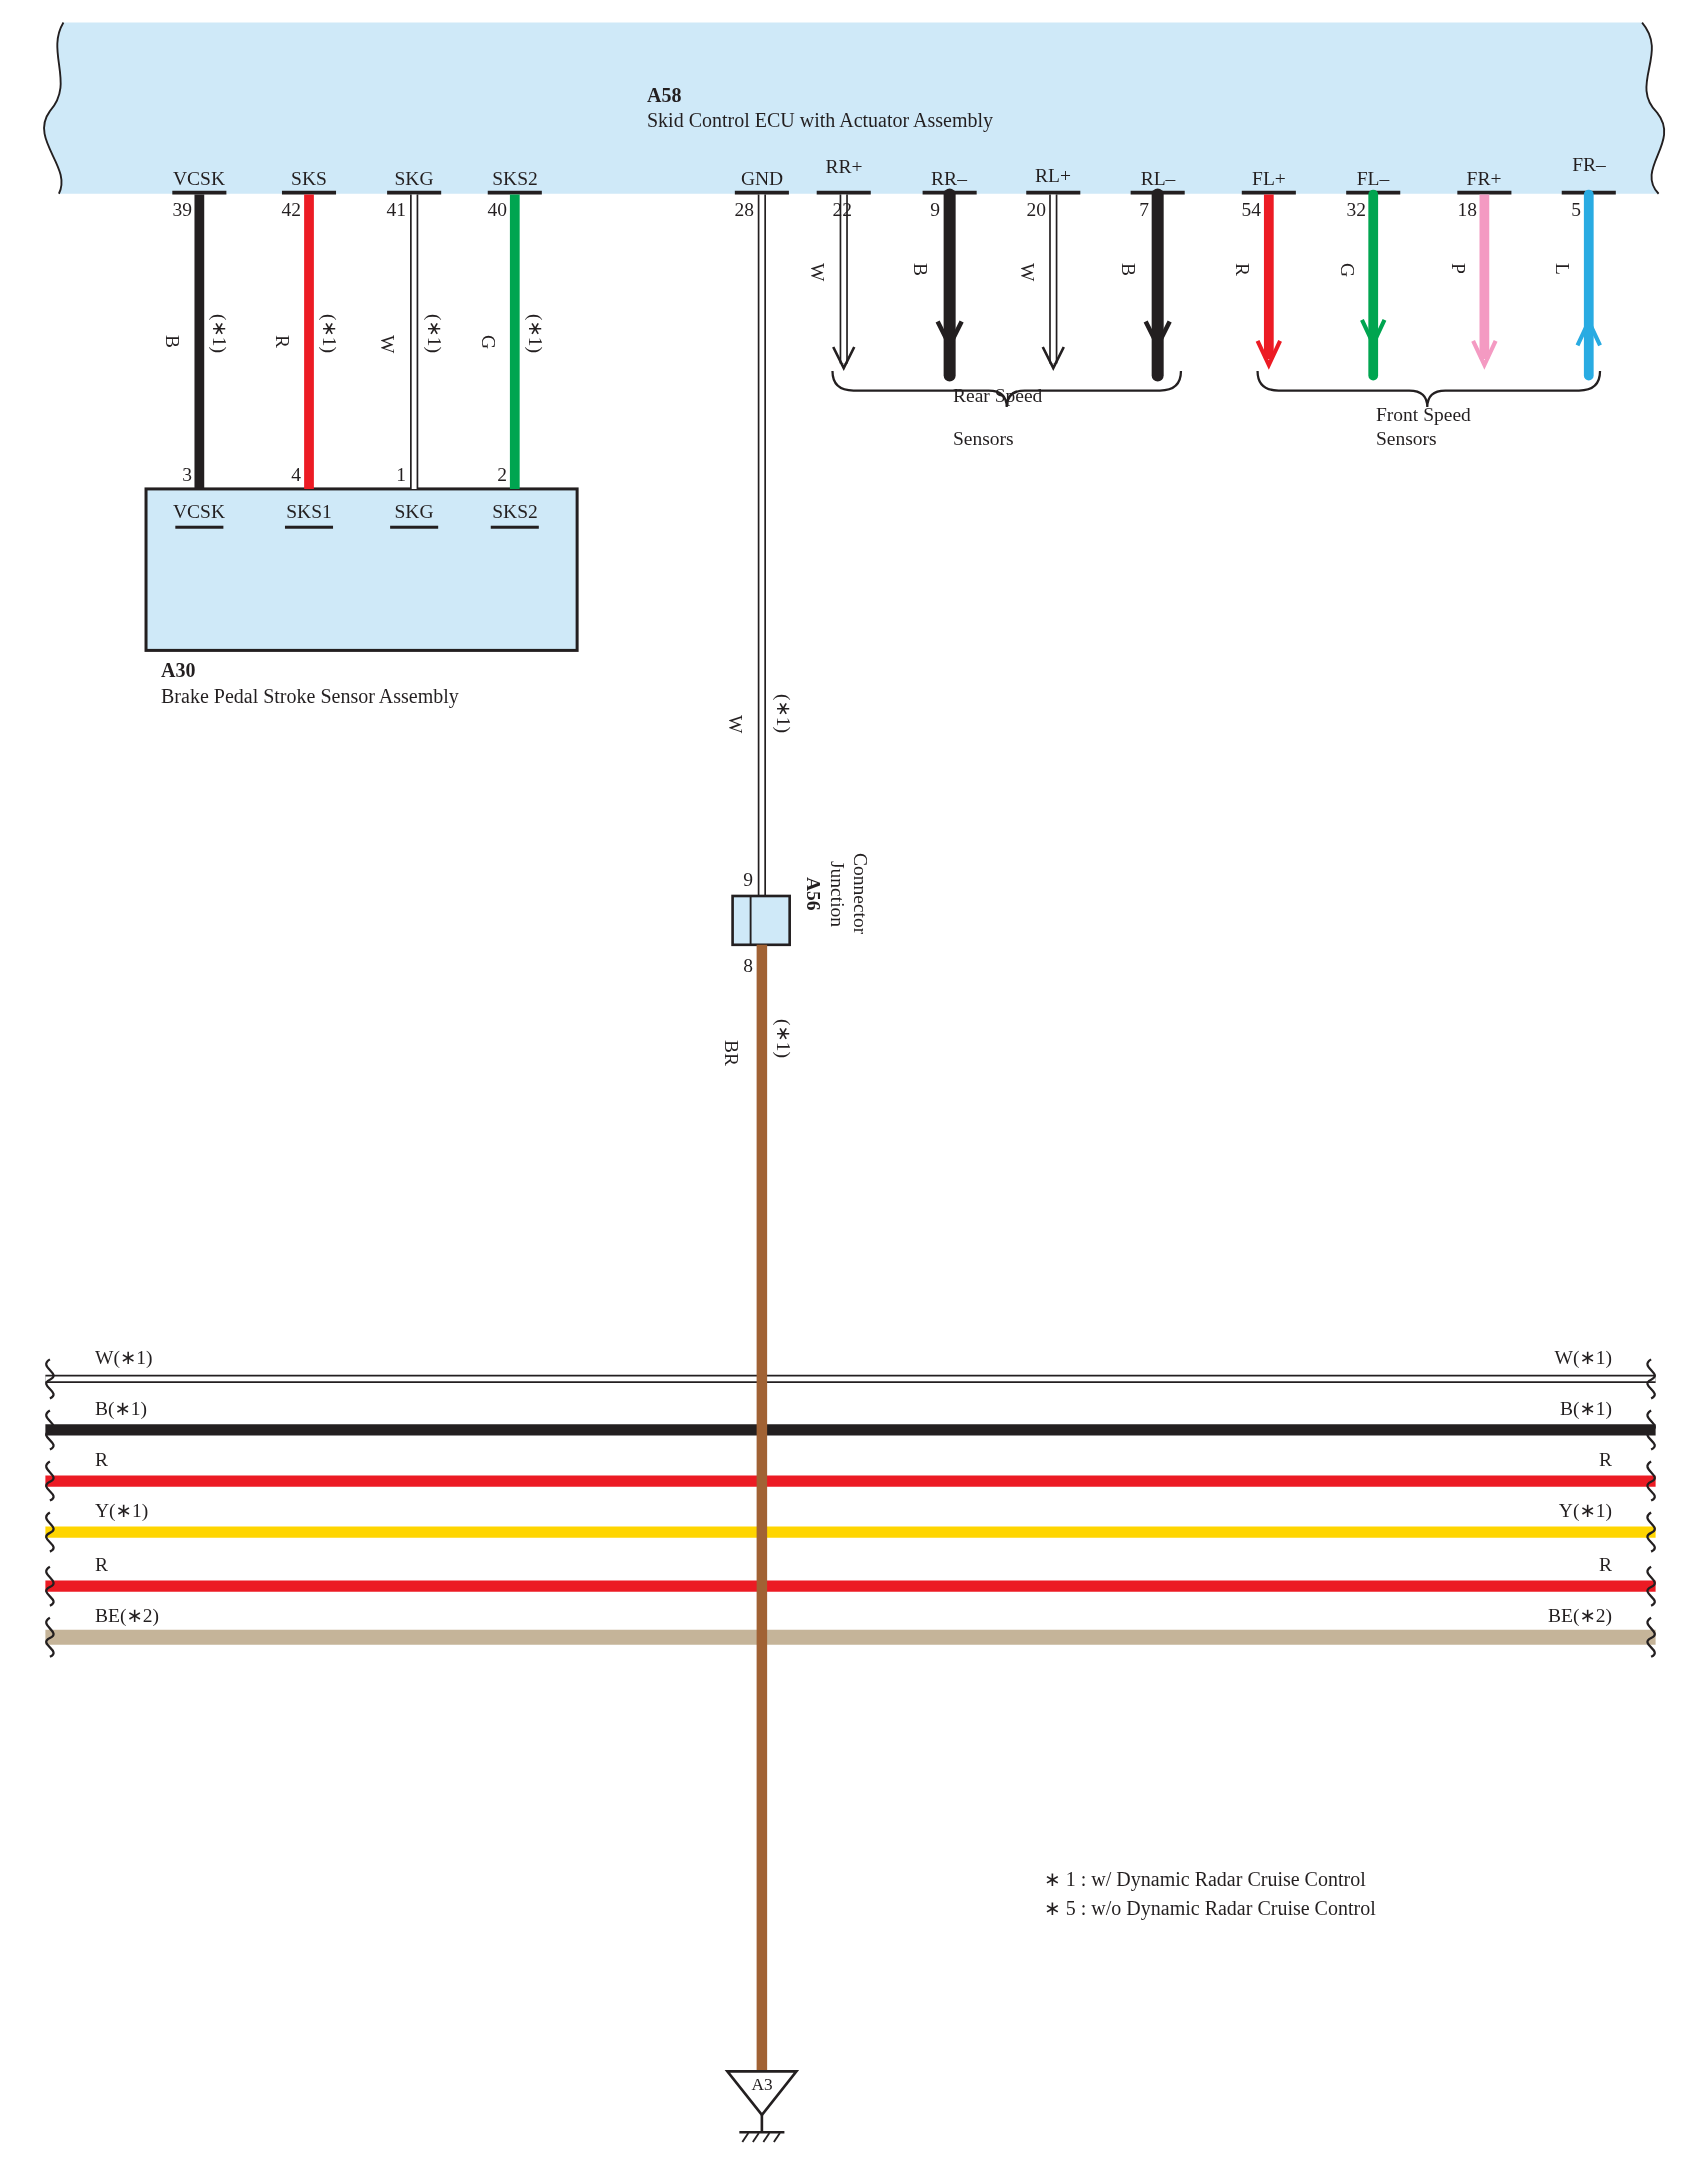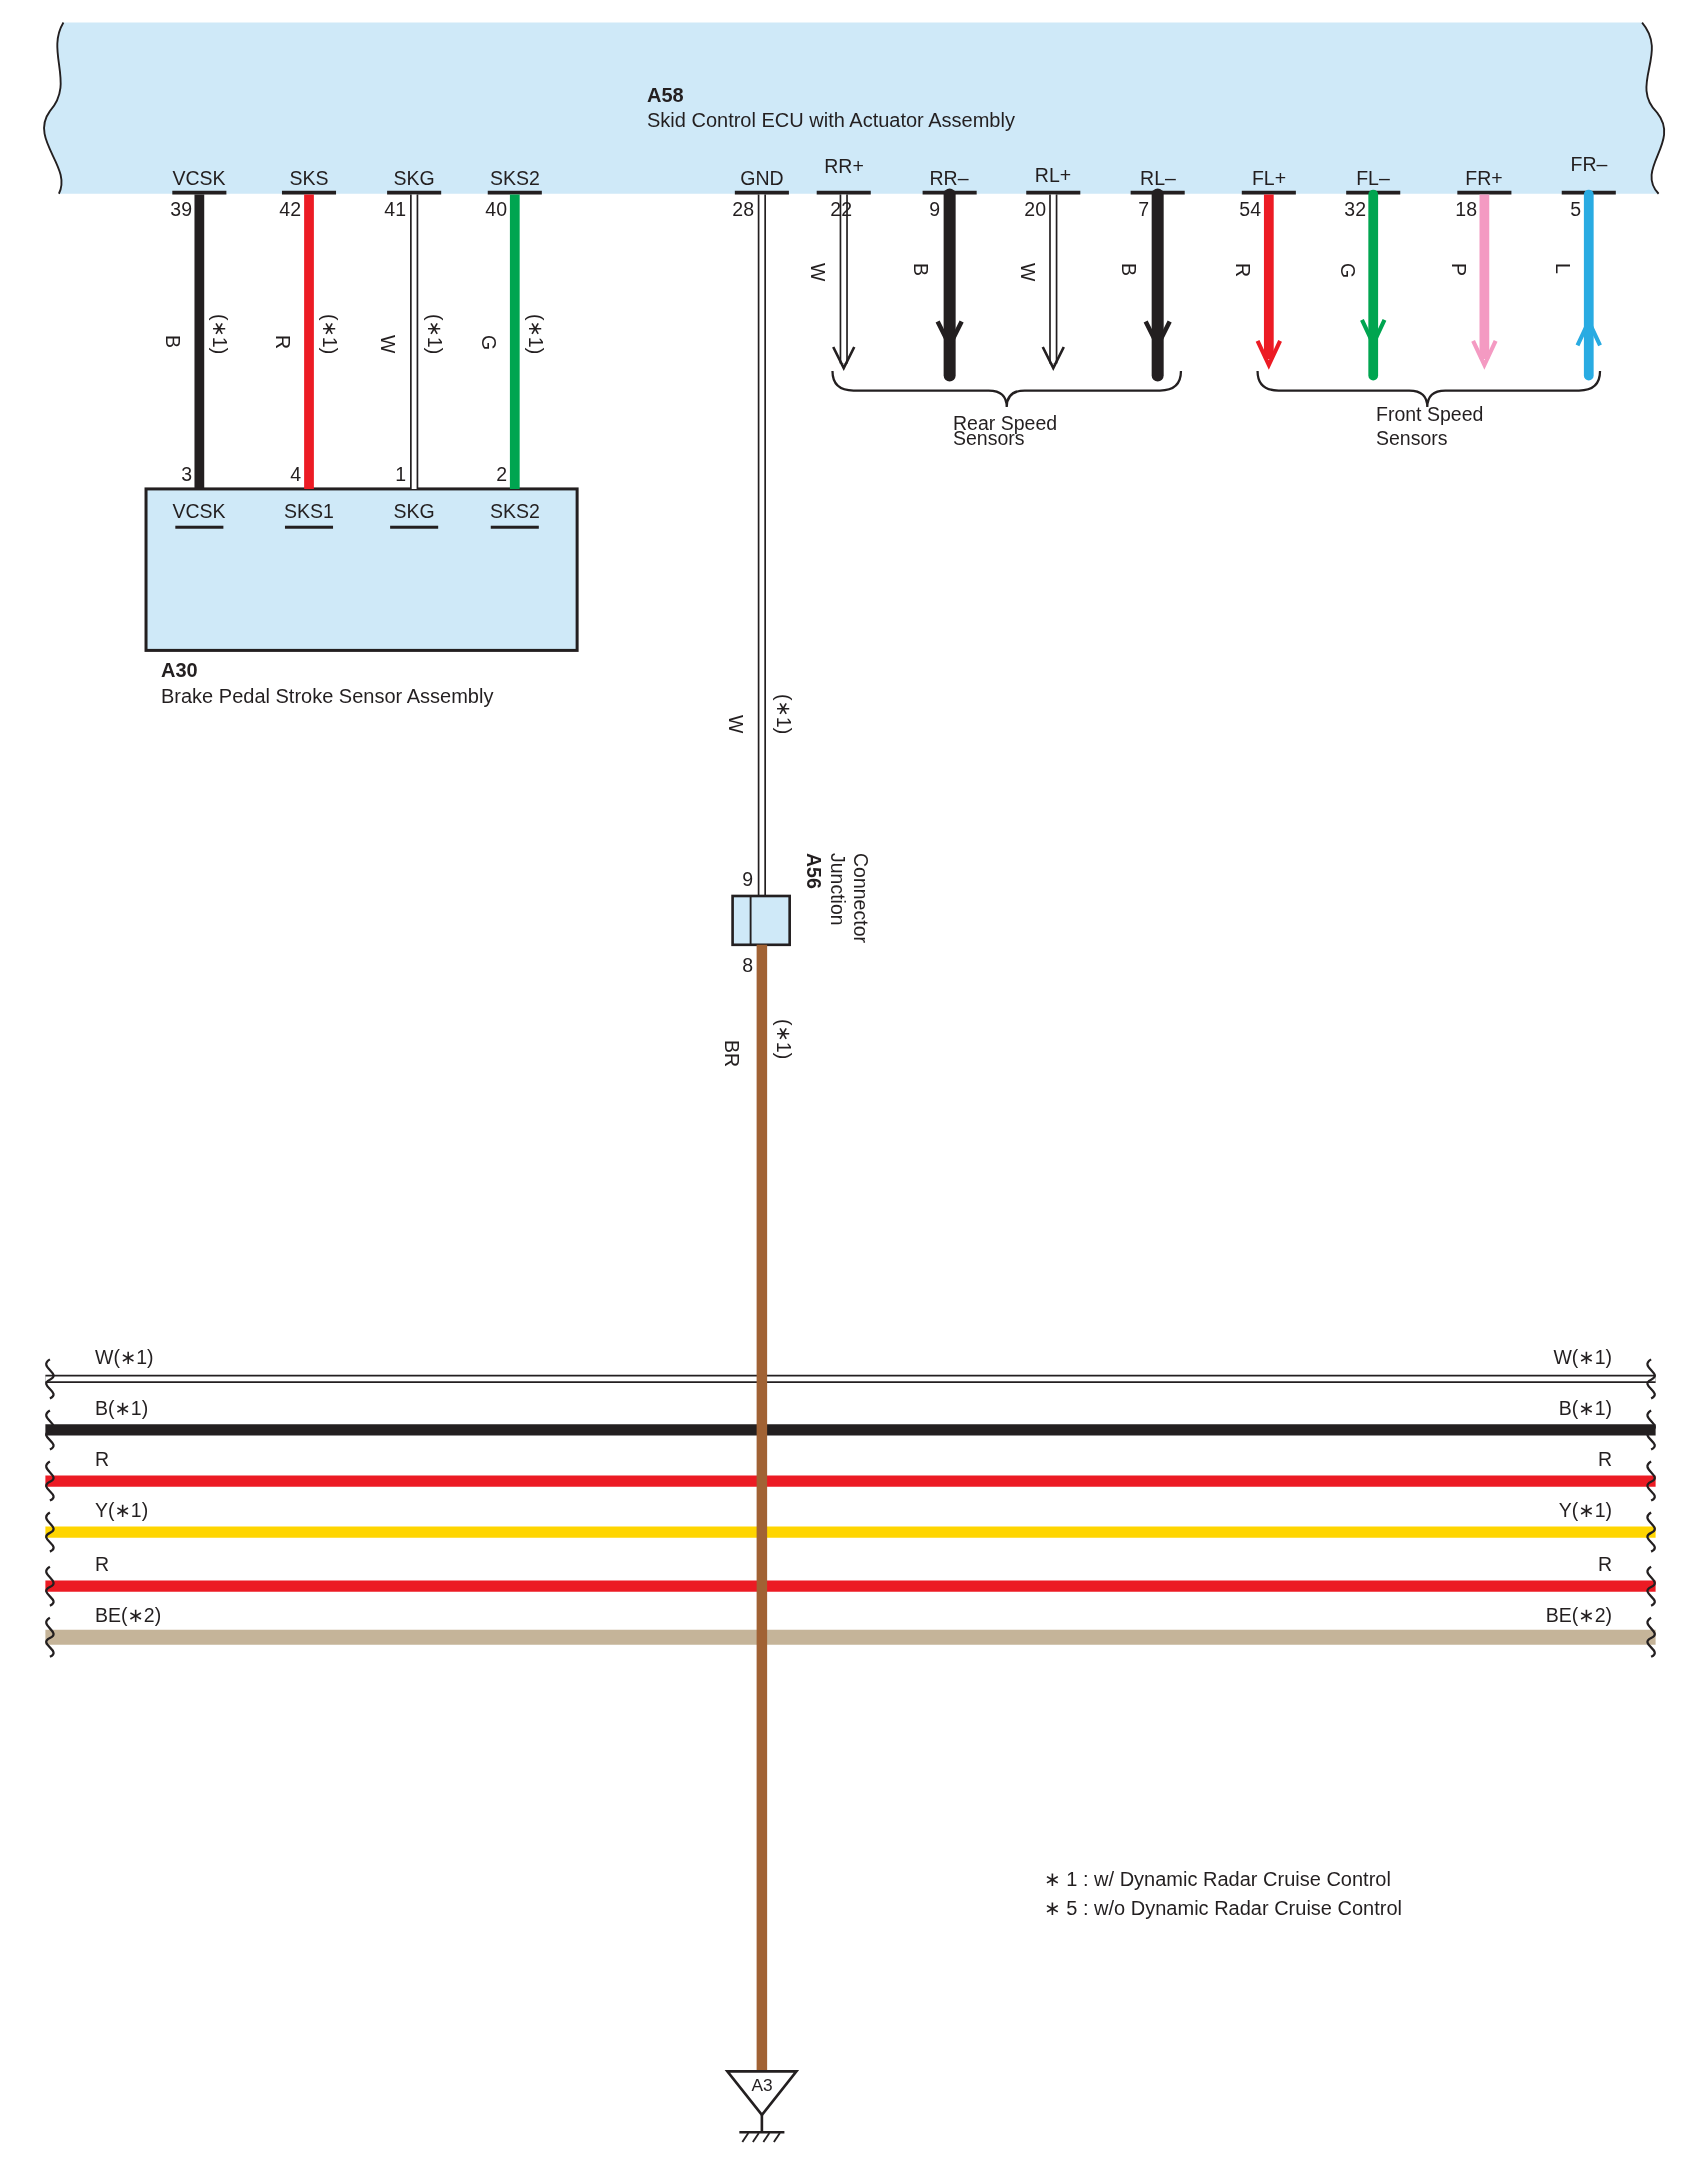--- a/index.html
+++ b/index.html
@@ -2,23 +2,24 @@
 <html style="font-size:12px"><head>
 <meta charset="utf-8">
 <style>
   * { margin:0; padding:0; box-sizing:border-box; }
   html, body { background:#ffffff; }
   #canvas {
     position:relative;
     width:1701px;
     height:2172px;
     background:#ffffff;
-    font-family:Liberation Sans, sans-serif;
+    font-family:Liberation Serif, serif;
     color:#231f20;
     overflow:hidden;
+    text-align:center;
   }
   #canvas svg { position:absolute; left:0; top:0; }
   .lbl { position:absolute; font-size:19.5px; line-height:1.2; white-space:nowrap; }
   .vlbl { position:absolute; writing-mode:vertical-lr; text-orientation:mixed;
           font-size:19.5px; line-height:1.2; white-space:nowrap; }
   .b { font-weight:bold; }
   .cx { transform:translateX(-50%); }
   .rx { transform:translateX(-100%); }
   .f27 { font-size:20px; }
   .f23 { font-size:17.3px; }
@@ -172,21 +173,21 @@
 
   <div class="vlbl" style="left:806px;top:263px">W</div>
   <div class="vlbl" style="left:909px;top:263px">B</div>
   <div class="vlbl" style="left:1016px;top:263px">W</div>
   <div class="vlbl" style="left:1117px;top:263px">B</div>
   <div class="vlbl" style="left:1231px;top:263px">R</div>
   <div class="vlbl" style="left:1336px;top:263px">G</div>
   <div class="vlbl" style="left:1447px;top:263px">P</div>
   <div class="vlbl" style="left:1551px;top:263px">L</div>
 
-  <div class="lbl" style="left:953px;top:412px">Rear Speed</div>
+  <div class="lbl" style="left:953px;top:384px">Rear Speed</div>
   <div class="lbl" style="left:953px;top:427px">Sensors</div>
   <div class="lbl" style="left:1376px;top:403px">Front Speed</div>
   <div class="lbl" style="left:1376px;top:427px">Sensors</div>
 
   <div class="lbl rx" style="left:192px;top:463px">3</div>
   <div class="lbl rx" style="left:301px;top:463px">4</div>
   <div class="lbl rx" style="left:406px;top:463px">1</div>
   <div class="lbl rx" style="left:507px;top:463px">2</div>
 
   <div class="lbl cx" style="left:199px;top:500px">VCSK</div>

